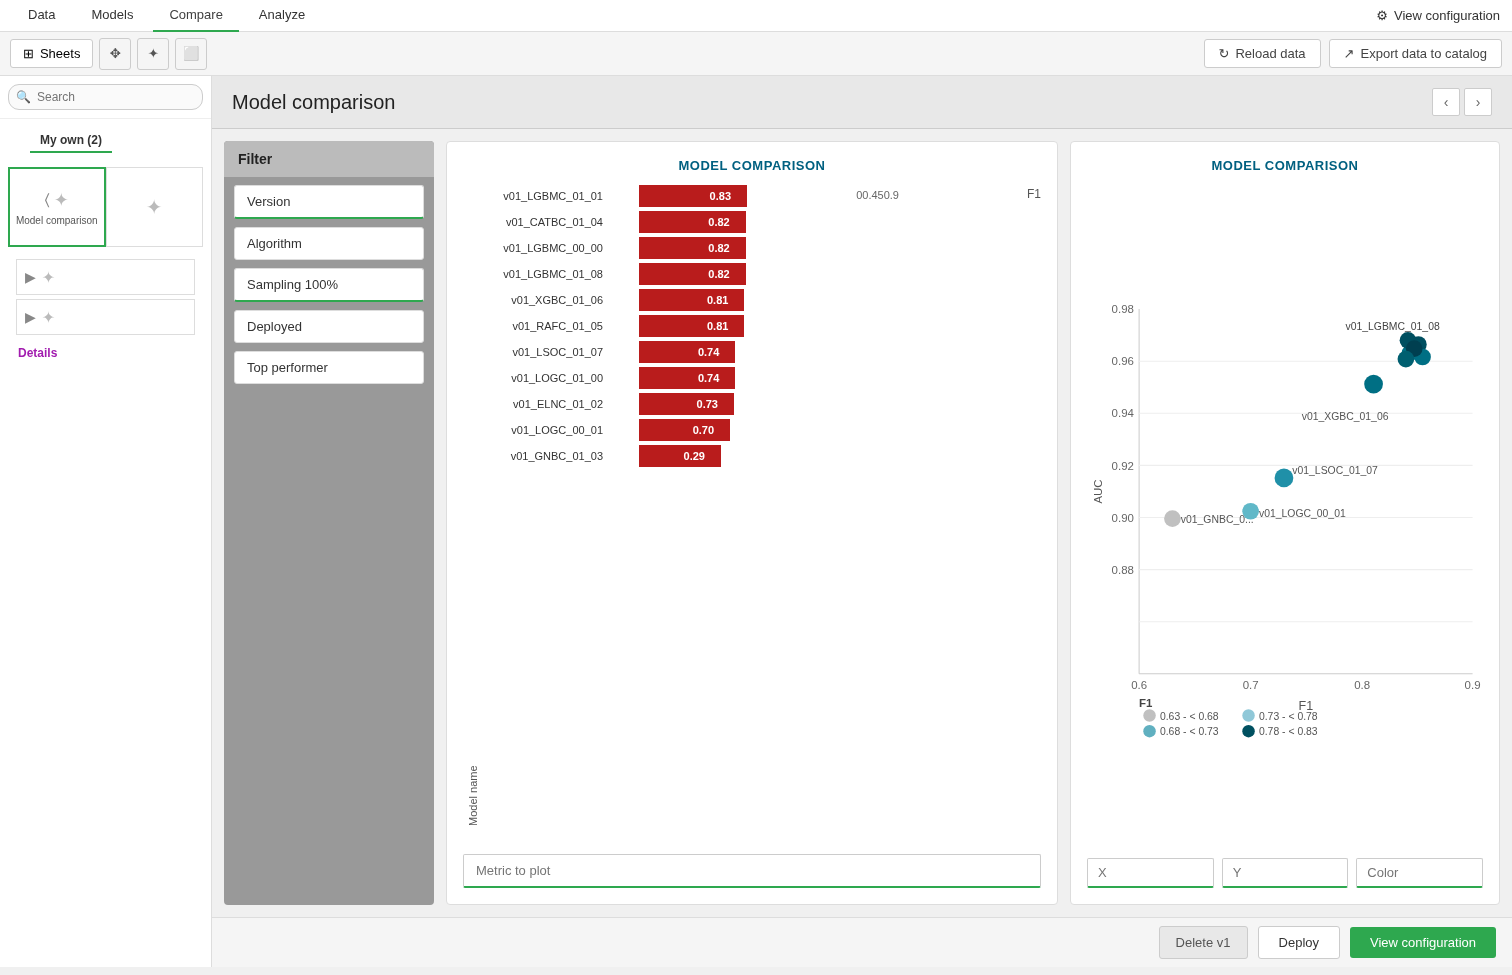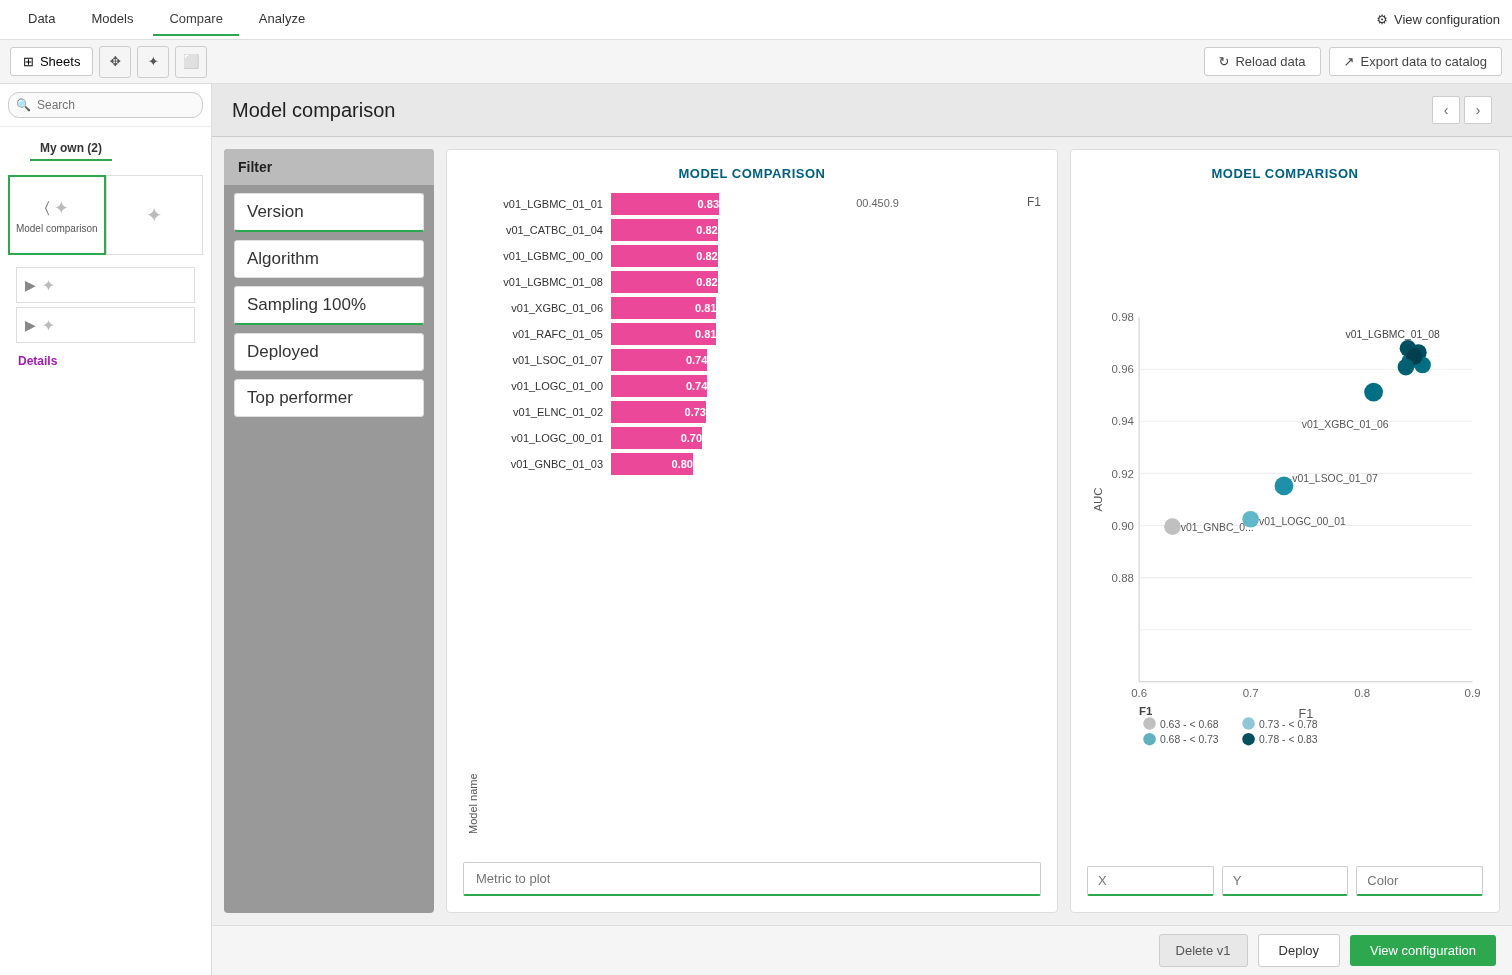--- a/index.html
+++ b/index.html
@@ -1,19 +1,19 @@
 <!DOCTYPE html>
 <html><head>
   <meta charset="utf-8">
   <style>
     * { box-sizing: border-box; margin: 0; padding: 0; font-family: 'Segoe UI', Arial, sans-serif; }
     body { background: #f0f0f0; width: 1512px; height: 975px; overflow: hidden; font-size: 13px; }
 
     
-    .top-nav { display: flex; align-items: center; background: #fff; border-bottom: 1px solid #ddd; height: 40px; padding: 0 12px; justify-content: space-between; }
+    .top-nav { display: flex; align-items: center; background: #fff; border-bottom: 1px solid #ddd; height: 32px; padding: 0 12px; justify-content: space-between; }
     .top-nav-left { display: flex; gap: 4px; }
     .nav-tab { padding: 8px 16px; cursor: pointer; font-size: 13px; color: #333; background: none; border: none; border-bottom: 2px solid transparent; }
     .nav-tab.active { border-bottom: 2px solid #2ea84f; color: #404040; font-weight: 500; }
     .view-config-btn { display: flex; align-items: center; gap: 6px; font-size: 13px; color: #333; background: none; border: none; cursor: pointer; }
 
     
     .toolbar { display: flex; align-items: center; background: #f5f5f5; border-bottom: 1px solid #ddd; height: 44px; padding: 0 10px; justify-content: space-between; }
     .toolbar-left { display: flex; align-items: center; gap: 6px; }
     .sheets-btn { display: flex; align-items: center; gap: 6px; padding: 6px 12px; background: #fff; border: 1px solid #ccc; border-radius: 3px; cursor: pointer; font-size: 13px; }
     .toolbar-icon-btn { width: 32px; height: 32px; display: flex; align-items: center; justify-content: center; background: none; border: 1px solid #ccc; border-radius: 3px; cursor: pointer; color: #555; }
@@ -46,33 +46,33 @@
     .content-header h2 { font-size: 20px; font-weight: 400; color: #222; }
     .nav-arrows { display: flex; gap: 4px; }
     .nav-arrow { width: 28px; height: 28px; display: flex; align-items: center; justify-content: center; background: #fff; border: 1px solid #ccc; border-radius: 2px; cursor: pointer; color: #666; font-size: 14px; }
 
     
     .panels-row { display: flex; flex: 1; gap: 0; padding: 12px; gap: 12px; overflow: hidden; }
 
     
     .filter-panel { width: 210px; background: #999; border-radius: 4px; padding: 0; overflow: hidden; }
     .filter-header { background: #bbb; padding: 10px 14px; font-size: 14px; font-weight: 600; color: #222; }
-    .filter-btn { display: block; width: calc(100% - 20px); margin: 8px 10px 4px; padding: 8px 12px; background: #fff; border: 1px solid #ddd; border-radius: 3px; text-align: left; font-size: 17px; cursor: pointer; color: #333; }
+    .filter-btn { display: block; width: calc(100% - 20px); margin: 8px 10px 4px; padding: 8px 12px; background: #fff; border: 1px solid #ddd; border-radius: 3px; text-align: left; font-size: 13px; cursor: pointer; color: #333; }
     .filter-btn.active { border-bottom: 2px solid #2ea84f; }
 
     
     .chart-panel { background: #fff; border: 1px solid #ddd; border-radius: 4px; flex: 1; display: flex; flex-direction: column; padding: 16px; overflow: hidden; }
 
     
     .chart-title { text-align: center; font-size: 13px; font-weight: 700; color: #006080; margin-bottom: 12px; letter-spacing: 0.5px; }
     .bar-chart { display: flex; flex-direction: column; gap: 4px; flex: 1; }
     .bar-row { display: flex; align-items: center; gap: 8px; }
     .bar-label { width: 120px; text-align: right; font-size: 11px; color: #333; flex-shrink: 0; }
     .bar-track { flex: 1; height: 22px; position: relative; }
-    .bar-fill { height: 100%; background: #ec4899; display: flex; align-items: center; justify-content: flex-end; padding-right: 0; }
+    .bar-fill { height: 100%; background: #b91c1c; display: flex; align-items: center; justify-content: flex-end; padding-right: 16px; margin-left: 28px; }
     .bar-value { font-size: 11px; color: #fff; font-weight: 600; }
     .x-axis { display: flex; justify-content: space-between; padding: 4px 0 0 128px; font-size: 11px; color: #666; }
     .x-axis-label { text-align: center; font-size: 12px; color: #555; margin-top: 2px; padding-left: 128px; }
     .bar-chart-wrap { position: relative; display: flex; }
     .y-axis-text { writing-mode: vertical-rl; transform: rotate(180deg); font-size: 11px; color: #555; display: flex; align-items: center; padding-right: 4px; }
 
     .metric-input { margin-top: 28px; }
     .metric-input input { width: 100%; padding: 8px 12px; border: 1px solid #ccc; border-bottom: 2px solid #2ea84f; font-size: 13px; color: #333; outline: none; border-radius: 2px; }
 
     
@@ -269,21 +269,21 @@
                   <div class="bar-track">
                     <div class="bar-fill" style="width: 77.7778%;">
                       <span class="bar-value">0.70</span>
                     </div>
                   </div>
                 </div>
                 <div class="bar-row">
                   <div class="bar-label">v01_GNBC_01_03</div>
                   <div class="bar-track">
                     <div class="bar-fill" style="width: 70%;">
-                      <span class="bar-value">0.80</span>
+                      <span class="bar-value">0.29</span>
                     </div>
                   </div>
                 </div>
               </div>
             <div class="x-axis">
               <span>0</span>
               <span>0.45</span>
               <span>0.9</span>
             </div>
             <div class="x-axis-label">F1</div>

